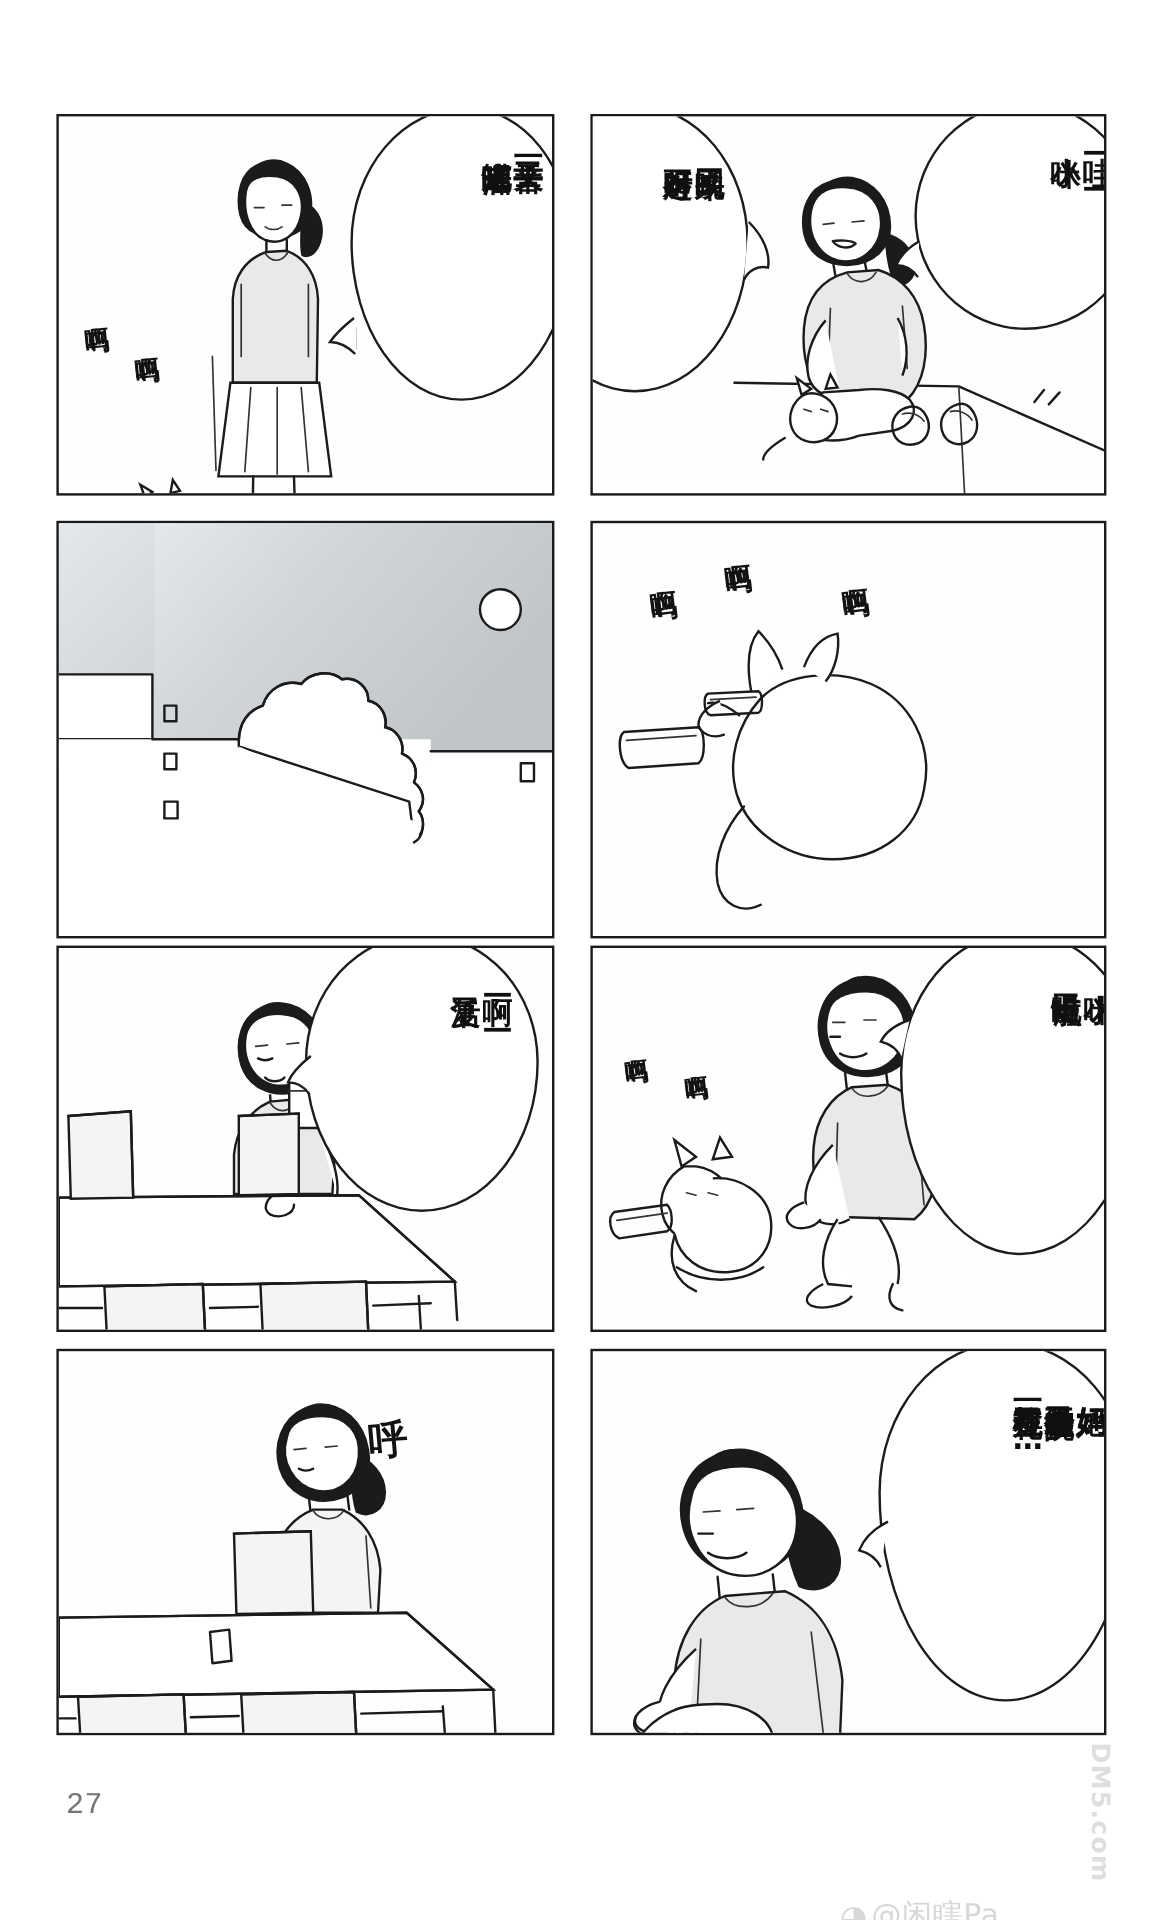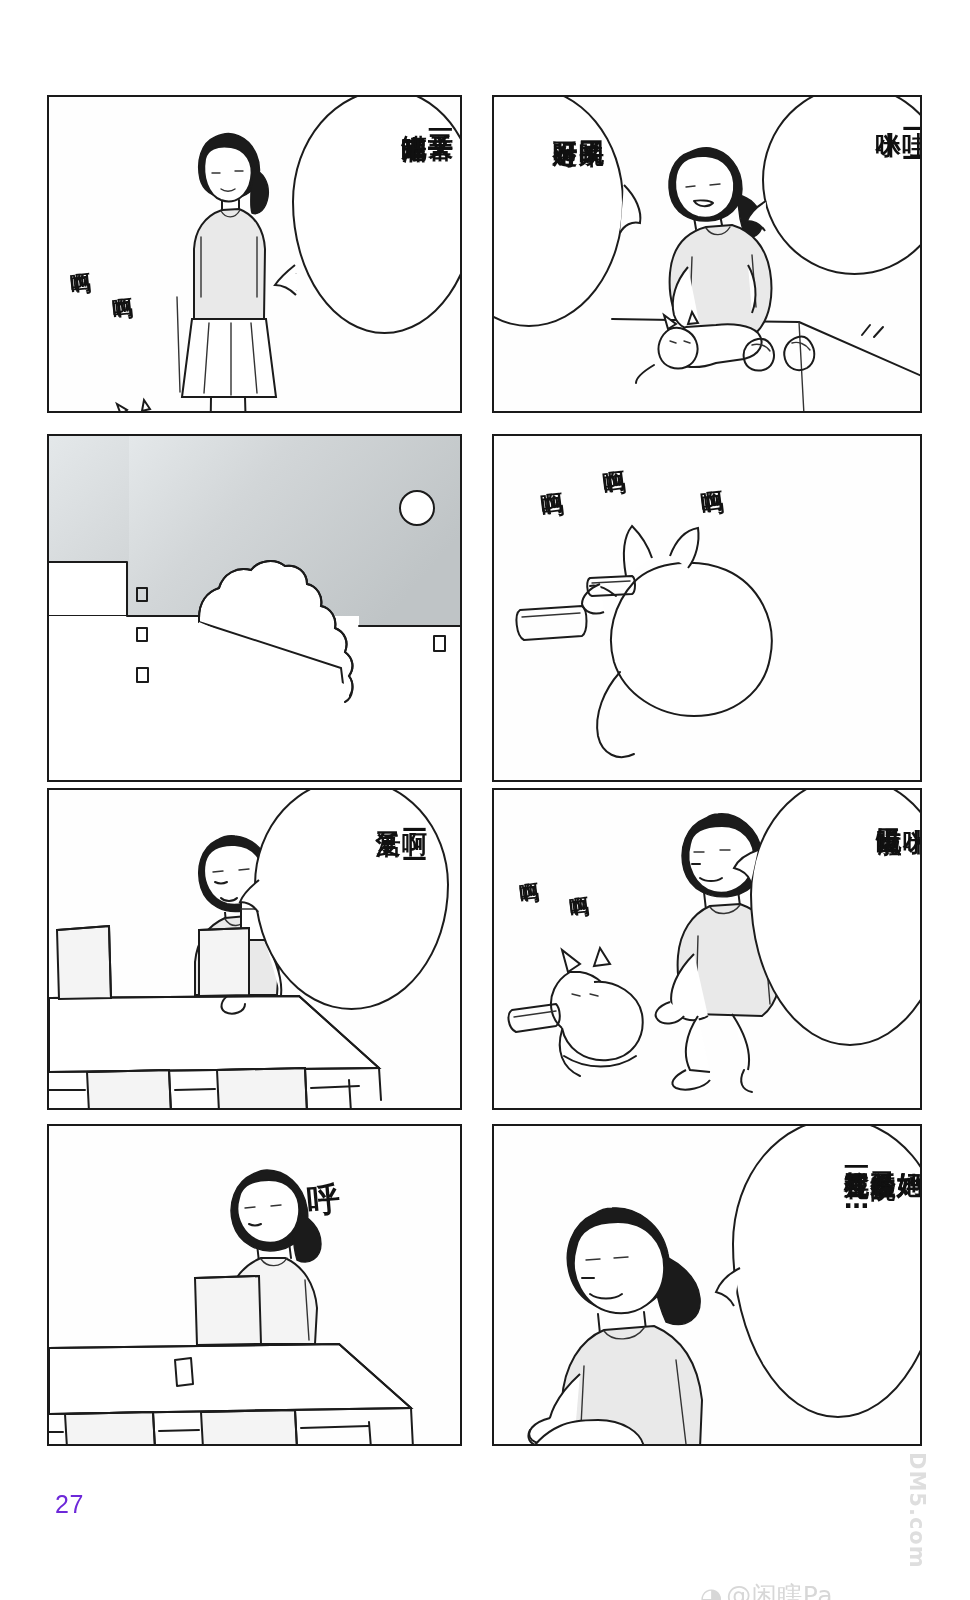--- a/index.html
+++ b/index.html
@@ -65,23 +65,23 @@
     font-family: "DejaVu Sans", "Liberation Sans", sans-serif;
     font-weight: 700;
     color: #121212;
     white-space: pre;
   }
   
   #page-number {
     position: absolute;
     left: 55px;
     top: 1490px;
-    font-family: Liberation Sans, sans-serif;
+    font-family: Liberation Mono, monospace;
     font-size: 25px;
-    color: #6d28d9;
+    color: #737373;
     letter-spacing: 0.5px;
   }
   #weibo-watermark {
     position: absolute;
     left: 700px;
     top: 1579px;
     font-family: "DejaVu Sans", "Liberation Sans", sans-serif;
     font-size: 25px;
     color: #d7d7d7;
     white-space: nowrap;

